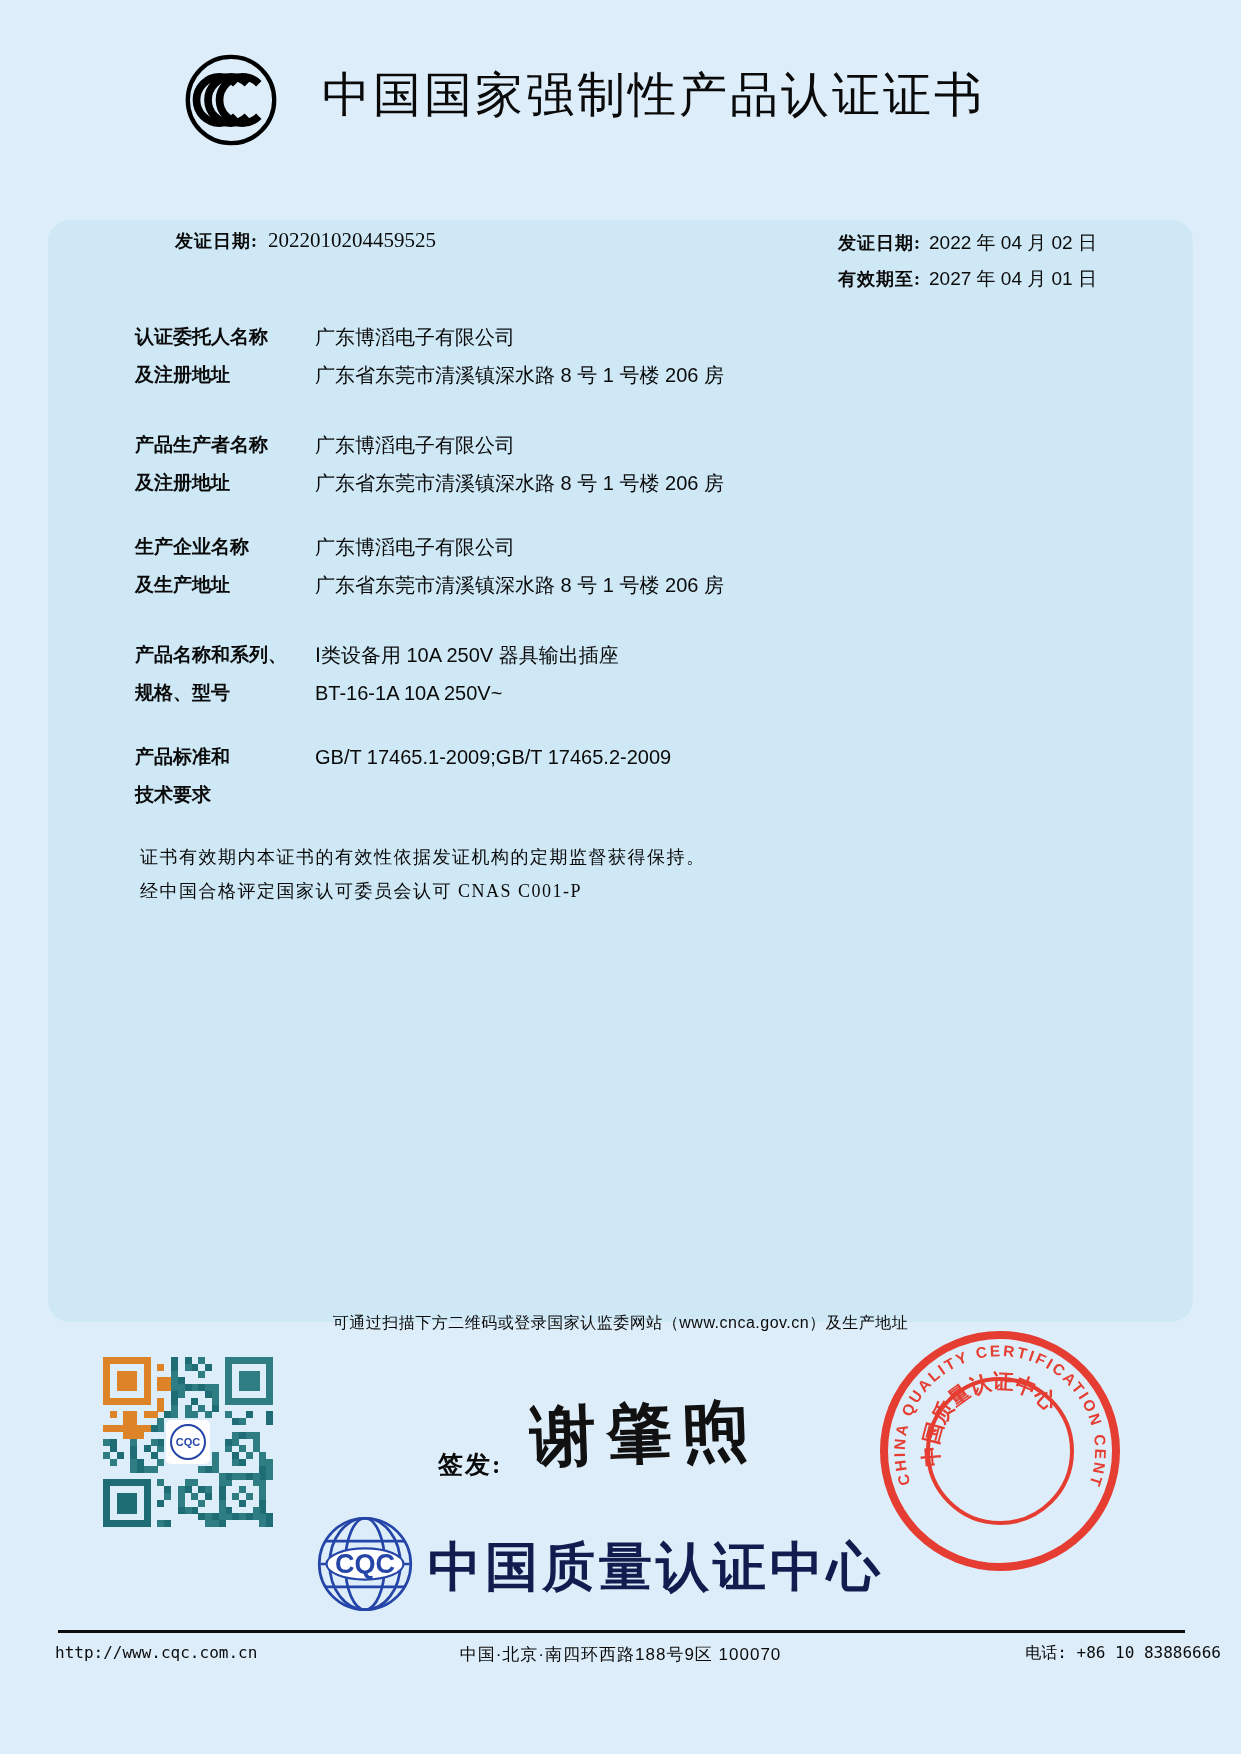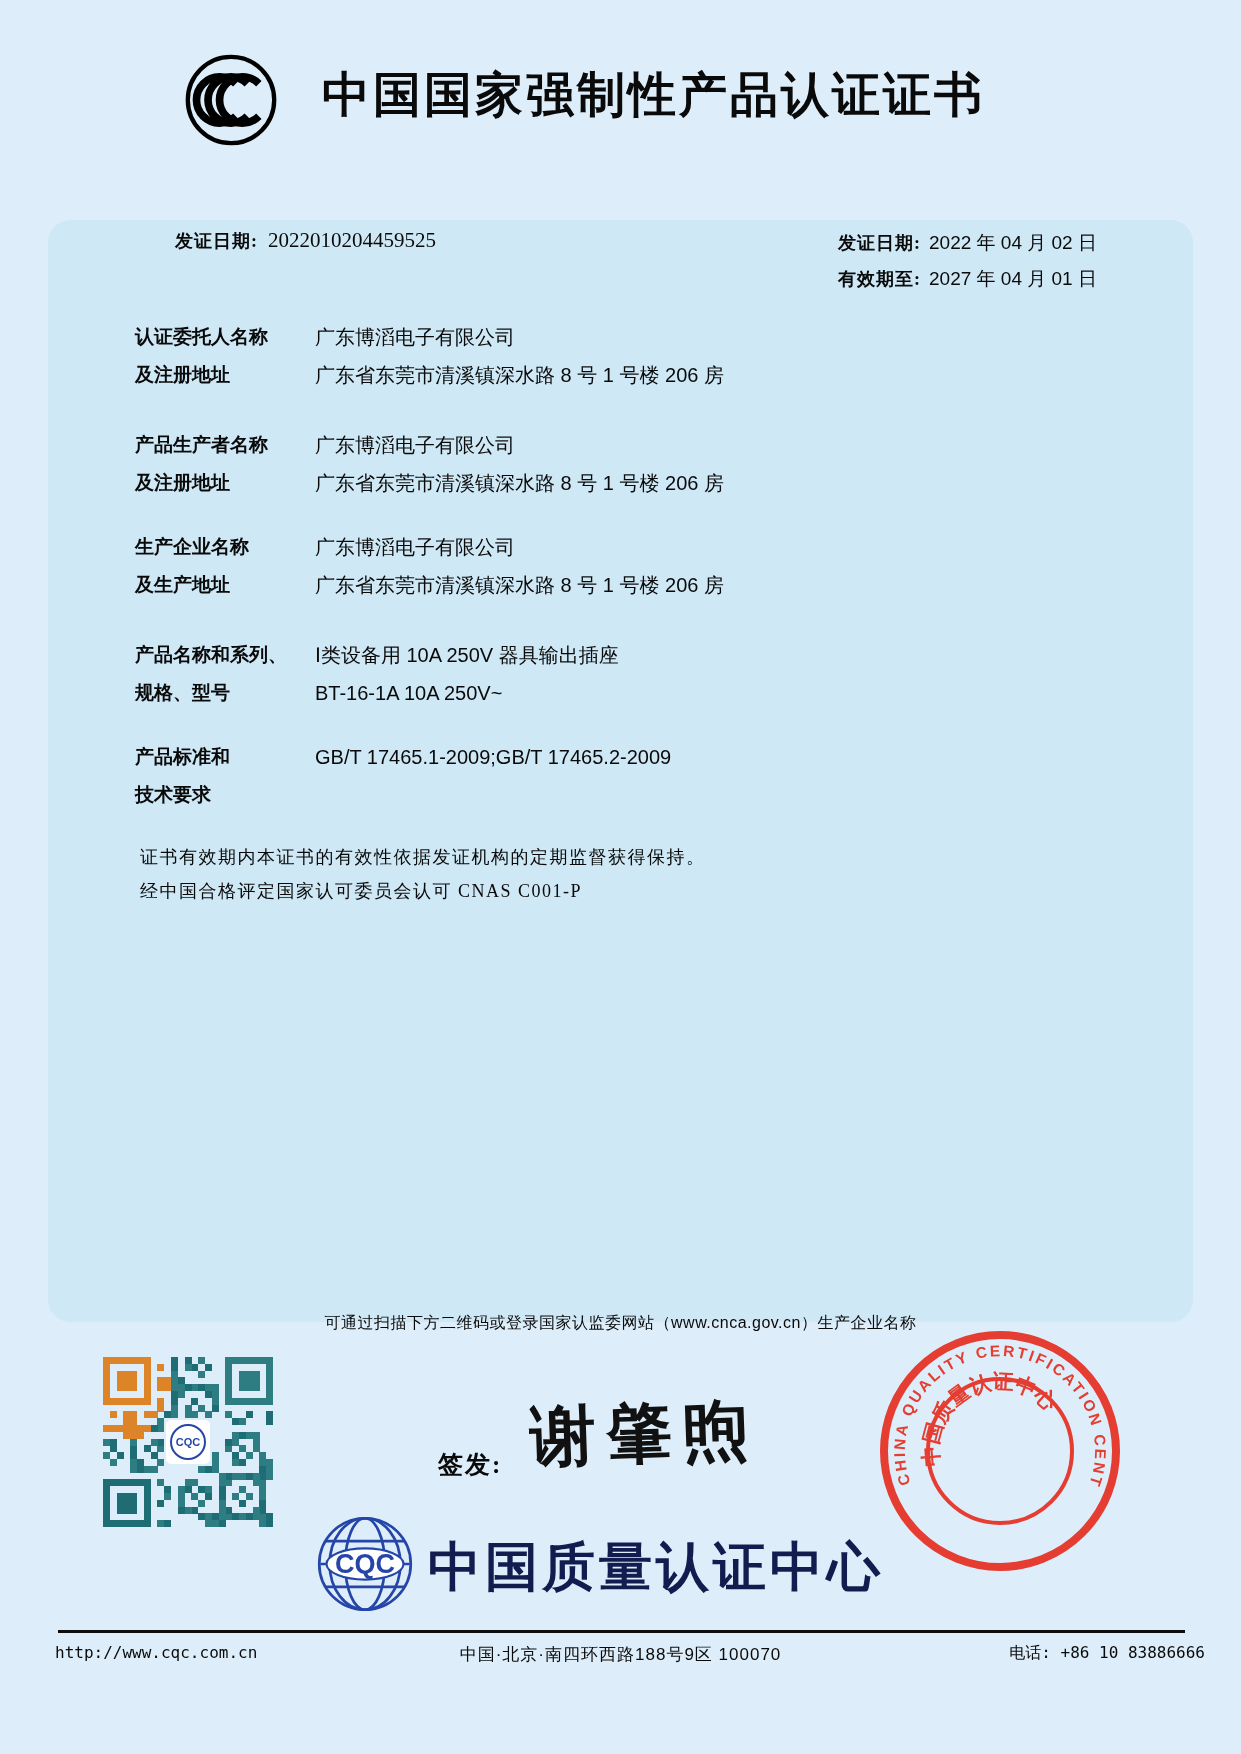--- a/index.html
+++ b/index.html
@@ -5,21 +5,21 @@
   html,body{margin:0;padding:0;}
   .page{
     position:relative;width:1241px;height:1754px;
     background:#ddeefa;overflow:hidden;
     font-family:"Liberation Sans",sans-serif;color:#111;
   }
   
   .ccc-logo{position:absolute;left:183px;top:52px;width:96px;height:96px;}
   .cert-title{
     position:absolute;left:322px;top:64px;width:640px;height:62px;line-height:62px;
-    font-size:48px;font-weight:700;letter-spacing:3px;color:#0a0a0a;
+    font-size:48px;font-weight:400;letter-spacing:3px;color:#0a0a0a;
     font-family:"Liberation Sans",sans-serif;white-space:nowrap;
   }
   
   .panel{
     position:absolute;left:48px;top:220px;width:1145px;height:1102px;
     background:#cfe8f6;border-radius:22px;
   }
   .cert-no-row{position:absolute;left:175px;top:228px;display:flex;align-items:baseline;gap:10px;white-space:nowrap;}
   .kai-label{font-family:"Liberation Serif",serif;font-weight:bold;font-size:18px;letter-spacing:1px;color:#0a0a0a;}
   .cert-no-value{font-family:"Liberation Serif",serif;font-size:21px;color:#0a0a0a;}
@@ -71,21 +71,21 @@
   .issuer-name{
     position:absolute;left:428px;top:1532px;font-size:53px;font-weight:700;letter-spacing:4px;
     color:#131c4f;white-space:nowrap;
   }
   
   .stamp{position:absolute;left:875px;top:1326px;width:250px;height:250px;opacity:0.93;}
   
   .footer-line{position:absolute;left:58px;top:1630px;width:1127px;height:3px;background:#0d0d0d;}
   .footer-web{position:absolute;left:55px;top:1643px;font-family:"DejaVu Sans Mono",monospace;font-size:16px;color:#0a0a0a;}
   .footer-addr{position:absolute;left:0;top:1643px;width:1241px;text-align:center;font-size:17px;color:#0a0a0a;letter-spacing:1px;}
-  .footer-phone{position:absolute;right:36px;top:1643px;font-family:"DejaVu Sans Mono",monospace;font-size:16px;color:#0a0a0a;}
+  .footer-phone{position:absolute;right:20px;top:1643px;font-family:"DejaVu Sans Mono",monospace;font-size:16px;color:#0a0a0a;}
 </style>
 </head>
 <body>
 
 <div class="page">
 
   <svg class="ccc-logo" viewBox="0 0 100 100">
     <circle cx="50" cy="50" r="45" fill="none" stroke="#000" stroke-width="4.5"></circle>
     <g fill="none" stroke="#000" stroke-width="8">
       <path d="M 55 33 A 24 24 0 1 0 55 67"></path>
@@ -166,21 +166,21 @@
         <div class="fb-v2"></div>
       </div>
     </div>
   </div>
 
   <div class="statement">
     <div>证书有效期内本证书的有效性依据发证机构的定期监督获得保持。</div>
     <div>经中国合格评定国家认可委员会认可 CNAS C001-P</div>
   </div>
 
-  <div class="verify-note">可通过扫描下方二维码或登录国家认监委网站（www.cnca.gov.cn）生产企业名称</div>
+  <div class="verify-note">可通过扫描下方二维码或登录国家认监委网站（www.cnca.gov.cn）及生产地址</div>
 
   <div class="qr" id="qr">
       <div class="m" style="left: 163.2px; top: 163.2px; width: 7.1px; height: 7.1px; background: rgb(31, 109, 116);"></div>
       <div class="m" style="left: 156.4px; top: 163.2px; width: 7.1px; height: 7.1px; background: rgb(45, 125, 130);"></div>
       <div class="m" style="left: 115.6px; top: 163.2px; width: 7.1px; height: 7.1px; background: rgb(31, 109, 116);"></div>
       <div class="m" style="left: 108.8px; top: 163.2px; width: 7.1px; height: 7.1px; background: rgb(45, 125, 130);"></div>
       <div class="m" style="left: 102px; top: 163.2px; width: 7.1px; height: 7.1px; background: rgb(45, 125, 130);"></div>
       <div class="m" style="left: 61.2px; top: 163.2px; width: 7.1px; height: 7.1px; background: rgb(31, 109, 116);"></div>
       <div class="m" style="left: 54.4px; top: 163.2px; width: 7.1px; height: 7.1px; background: rgb(45, 125, 130);"></div>
       <div class="m" style="left: 163.2px; top: 156.4px; width: 7.1px; height: 7.1px; background: rgb(31, 109, 116);"></div>

